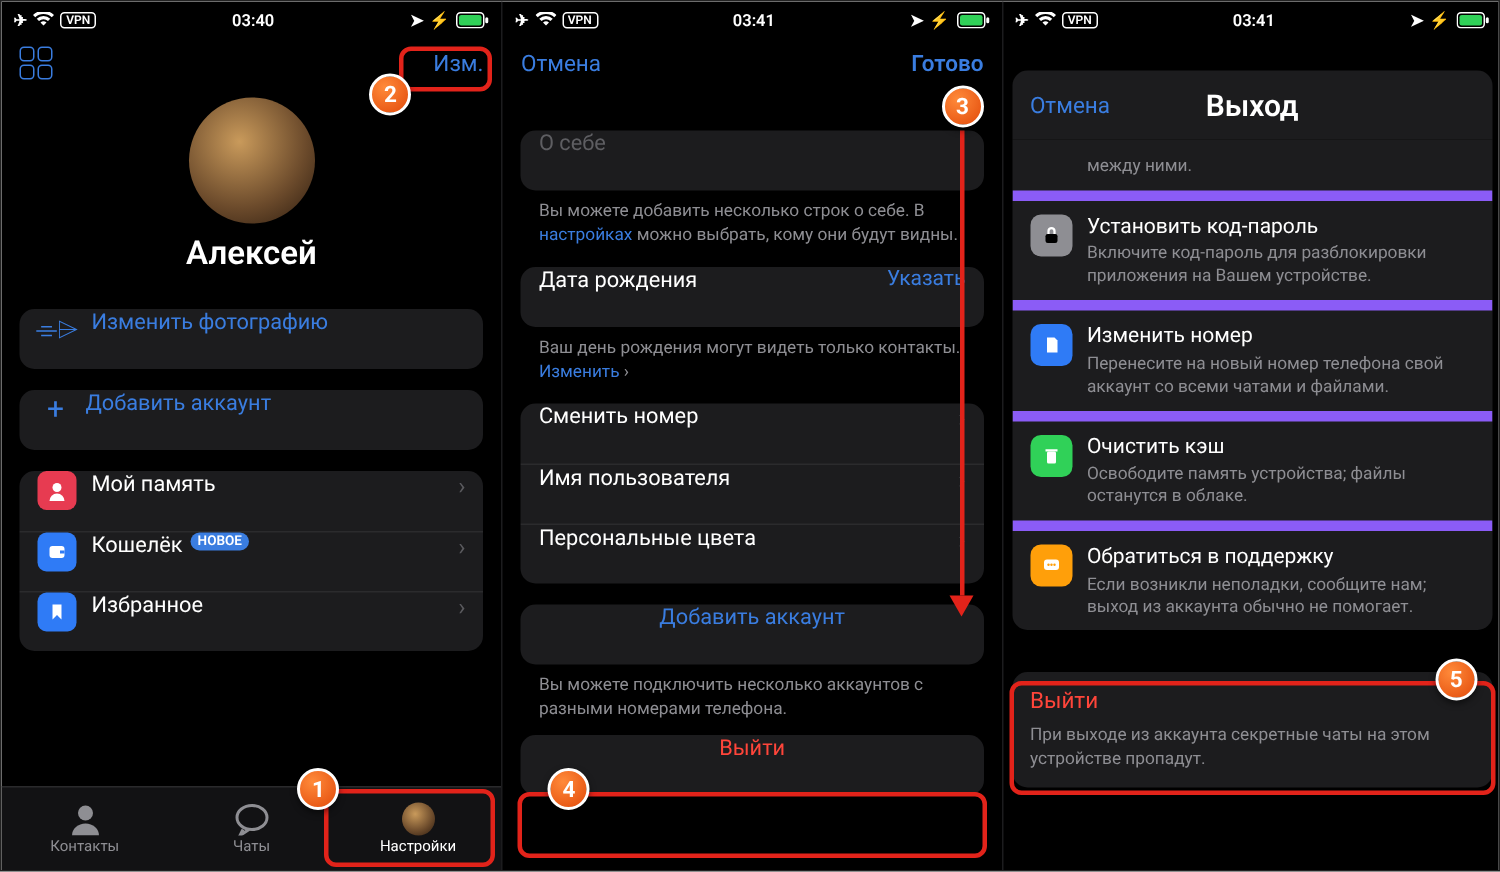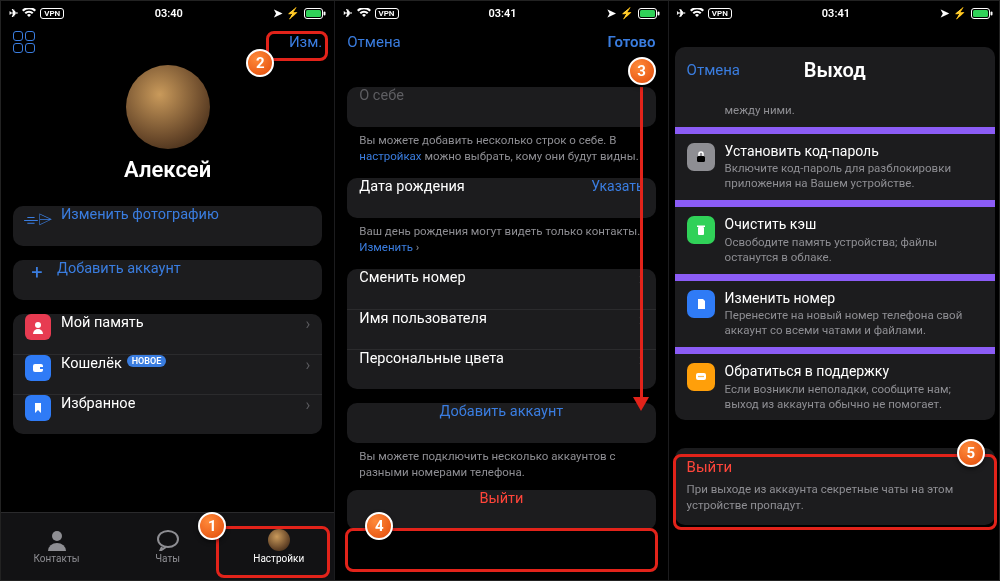--- a/index.html
+++ b/index.html
@@ -80,21 +80,21 @@
   .cell.blue-left { color: #3a7de0; }
   .footer-note {
     font-size: 11.5px;
     color: #8e8e93;
     padding: 6px 12px 0;
     line-height: 1.35;
   }
   .footer-note .link { color: #3a7de0; }
   .tabbar {
     position: absolute; bottom: 0; left: 0; right: 0;
-    height: 68px;
+    height: 56px;
     background: #121214;
     display: flex;
     border-top: 1px solid #2a2a2c;
     margin-top: 28px;
   }
   .tab {
     flex: 1; display: flex; flex-direction: column; align-items: center; justify-content: center;
     gap: 2px; color: #8e8e93; font-size: 10px;
   }
   .tab.active { color: #fff; }
@@ -446,40 +446,40 @@
             <rect x="3" y="6" width="8" height="6" rx="1.5" fill="#fff;"></rect>
             <path d="M5 6 V4 A2 2 0 0 1 9 4 V6" fill="none" stroke="#fff" stroke-width="1.5"></path>
           </svg>
       </div>
       <div class="txt">
         <div class="ttl">Установить код-пароль</div>
         <div class="sub">Включите код-пароль для разблокировки приложения на Вашем устройстве.</div>
       </div>
     </div>
     <div class="setting-row">
+      <div class="icon-box" style="background:#2f7bf6;">
+        <svg width="14" height="14" viewBox="0 0 14 14">
+            <path d="M4 2 H9 L11 4 V12 H4 Z" fill="#fff"></path>
+          </svg>
+      </div>
+      <div class="txt">
+        <div class="ttl">Изменить номер</div>
+        <div class="sub">Перенесите на новый номер телефона свой аккаунт со всеми чатами и файлами.</div>
+      </div>
+    </div>
+    <div class="setting-row">
       <div class="icon-box" style="background:#30d158;">
         <svg width="14" height="14" viewBox="0 0 14 14">
             <rect x="4" y="4" width="6" height="8" rx="1" fill="#fff"></rect>
             <rect x="3" y="2.5" width="8" height="1.5" fill="#fff"></rect>
           </svg>
       </div>
       <div class="txt">
         <div class="ttl">Очистить кэш</div>
         <div class="sub">Освободите память устройства; файлы останутся в облаке.</div>
-      </div>
-    </div>
-    <div class="setting-row">
-      <div class="icon-box" style="background:#2f7bf6;">
-        <svg width="14" height="14" viewBox="0 0 14 14">
-            <path d="M4 2 H9 L11 4 V12 H4 Z" fill="#fff"></path>
-          </svg>
-      </div>
-      <div class="txt">
-        <div class="ttl">Изменить номер</div>
-        <div class="sub">Перенесите на новый номер телефона свой аккаунт со всеми чатами и файлами.</div>
       </div>
     </div>
     <div class="setting-row">
       <div class="icon-box" style="background:#ff9f0a;">
         <svg width="14" height="14" viewBox="0 0 14 14">
             <rect x="2" y="3" width="10" height="7" rx="2" fill="#fff"></rect>
             <circle cx="5" cy="6.5" r="0.8" fill="#ff9f0a"></circle>
             <circle cx="7" cy="6.5" r="0.8" fill="#ff9f0a"></circle>
             <circle cx="9" cy="6.5" r="0.8" fill="#ff9f0a"></circle>
           </svg>

